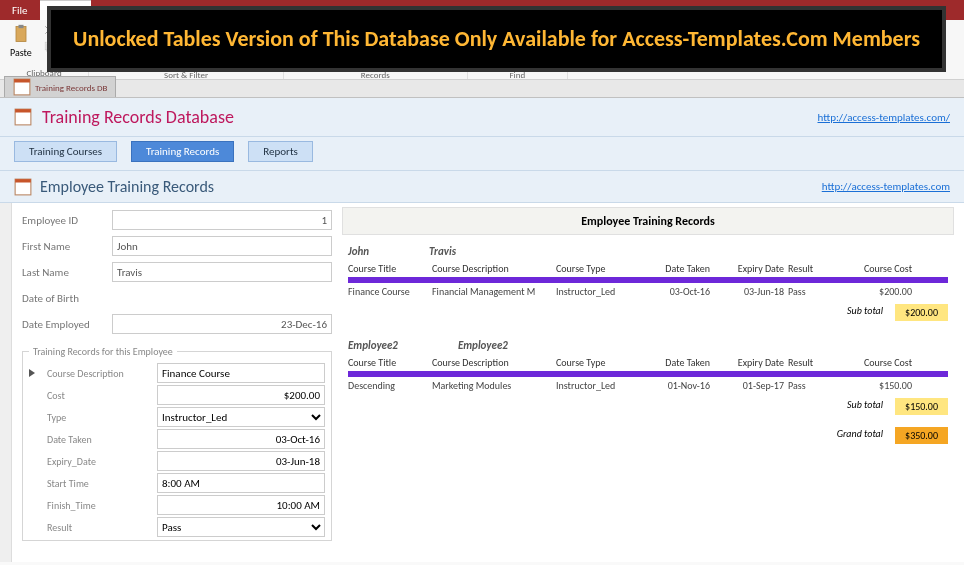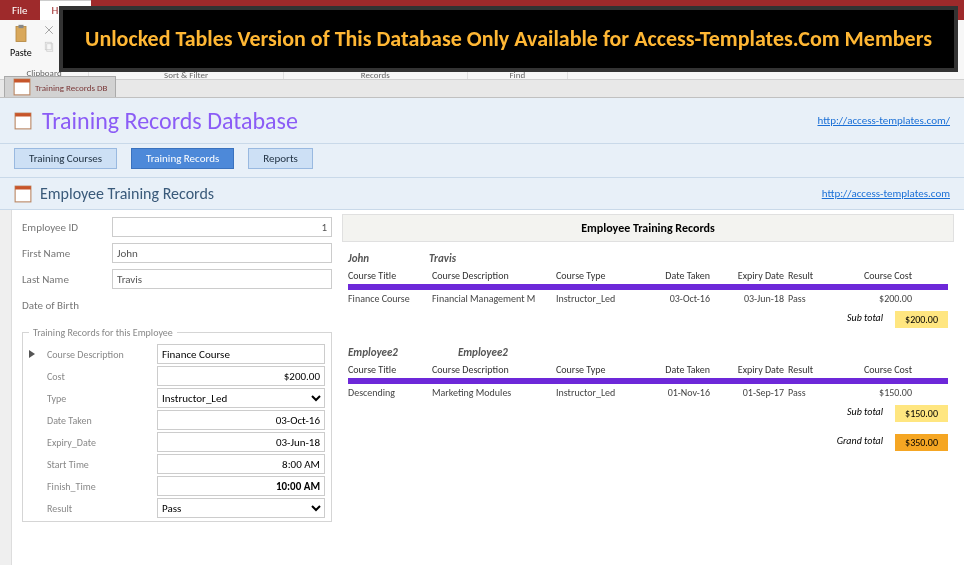--- a/index.html
+++ b/index.html
@@ -22,21 +22,21 @@
 .ribbon-sm { display: flex; align-items: center; gap: 4px; padding: 1px 3px; cursor: pointer; white-space: nowrap; color: #444; }
 .ribbon-sm.dis { color: #bbb; }
 .ribbon-sm svg { width: 12px; height: 12px; }
 
 
 .objtabs { height: 18px; background: #e8e8e8; border-bottom: 1px solid #c0c0c0; display: flex; align-items: flex-end; padding-left: 4px; }
 .objtab { font-size: 9px; background: #d2d2d2; border: 1px solid #aaa; border-bottom: none; padding: 1px 8px; display: flex; gap: 4px; align-items: center; color: #7a3838; }
 
 
 .db-header { background: #e8f0f8; border-bottom: 1px solid #c9d9e9; padding: 8px 14px; display: flex; align-items: center; }
-.db-title { color: #8b5cf6; font-size: 24px; font-weight: 400; flex: 1; display: flex; gap: 10px; align-items: center; }
+.db-title { color: #be185d; font-size: 18px; font-weight: 400; flex: 1; display: flex; gap: 10px; align-items: center; }
 .db-link { color: #1a6fd6; font-size: 11px; text-decoration: underline; }
 
 
 .navband { background: #e8f0f8; padding: 4px 14px 8px; display: flex; gap: 14px; border-bottom: 1px solid #c9d9e9; }
 .navbtn { font-size: 11px; padding: 3px 14px; border: 1px solid #99b9e0; background: #cde0f5; color: #234; cursor: pointer; }
 .navbtn.active { background: #4d89d9; color: #fff; border-color: #3a72be; }
 
 
 .form-header { background: #e8f0f8; padding: 6px 14px; display: flex; align-items: center; border-bottom: 1px solid #c9d9e9; }
 .form-title { color: #3a5a7a; font-size: 16px; display: flex; gap: 8px; align-items: center; flex: 1; }
@@ -64,21 +64,21 @@
 .rpt-groupname { font-weight: bold; font-style: italic; color: #555; display: flex; gap: 60px; padding: 6px 0 2px; }
 .rpt-cols, .rpt-row { display: grid; grid-template-columns: 80px 120px 80px 70px 70px 50px 70px; gap: 4px; font-size: 10px; padding: 2px 0; }
 .rpt-cols { color: #333; border-bottom: 6px solid #6d28d9; }
 .rpt-row { color: #444; }
 .ralign { text-align: right; }
 .subline { display: flex; justify-content: flex-end; gap: 12px; padding: 4px 0; font-size: 10px; font-style: italic; }
 .subval { background: #ffe680; padding: 2px 10px; font-style: normal; }
 .grandval { background: #f5a623; padding: 2px 10px; font-style: normal; }
 
 
-.overlay { position: absolute; top: 6px; right: 6px; background: #000; border: 4px solid #333; color: #ffb734; padding: 14px 22px; font-size: 22px; font-weight: bold; text-align: center; line-height: 1.35; pointer-events: none; }
+.overlay { position: absolute; top: 6px; right: 18px; background: #000; border: 4px solid #333; color: #ffb734; padding: 14px 22px; font-size: 22px; font-weight: bold; text-align: center; line-height: 1.35; pointer-events: none; }
 svg.formicon { width: 18px; height: 18px; }
 </style>
 </head>
 <body>
 
 <div class="titlebar">
   <div class="tab-file">File</div>
   <div class="tab-home">Home</div>
   <div class="tell-me">
     <span><svg viewBox="0 0 16 16">
@@ -288,20 +288,24 @@
         <label>First Name</label>
         <input value="John" style="">
       </div>
     <div class="fgrow">
         <label>Last Name</label>
         <input value="Travis" style="">
       </div>
     <div class="fgrow">
         <label>Date of Birth</label>
       </div>
+    <div class="fgrow">
+        <label>Date Employed</label>
+        <input class="right" value="23-Dec-16" style="">
+      </div>
 
     <fieldset class="subform">
       <legend>Training Records for this Employee</legend>
       <div class="subrow">
           <div class="subsel">
             <div class="tri"></div>
           </div>
           <label>Course Description</label>
           <input value="Finance Course" style="">
         </div>
@@ -321,26 +325,26 @@
           <input style="text-align: right;" value="03-Oct-16">
         </div>
       <div class="subrow">
           <div class="subsel"></div>
           <label>Expiry_Date</label>
           <input style="text-align: right;" value="03-Jun-18">
         </div>
       <div class="subrow">
           <div class="subsel"></div>
           <label>Start Time</label>
-          <input style="text-align: right;" value="8:00 AM">
+          <input style="" value="8:00 AM">
         </div>
       <div class="subrow">
           <div class="subsel"></div>
           <label>Finish_Time</label>
-          <input style="text-align: right; font-weight: bold;" value="10:00 AM">
+          <input style="text-align: right;" value="10:00 AM">
         </div>
       <div class="subrow">
           <div class="subsel"></div>
           <label>Result</label>
           <select><option>Pass</option></select>
         </div>
     </fieldset>
   </div>
 
   <div class="rightcol">

